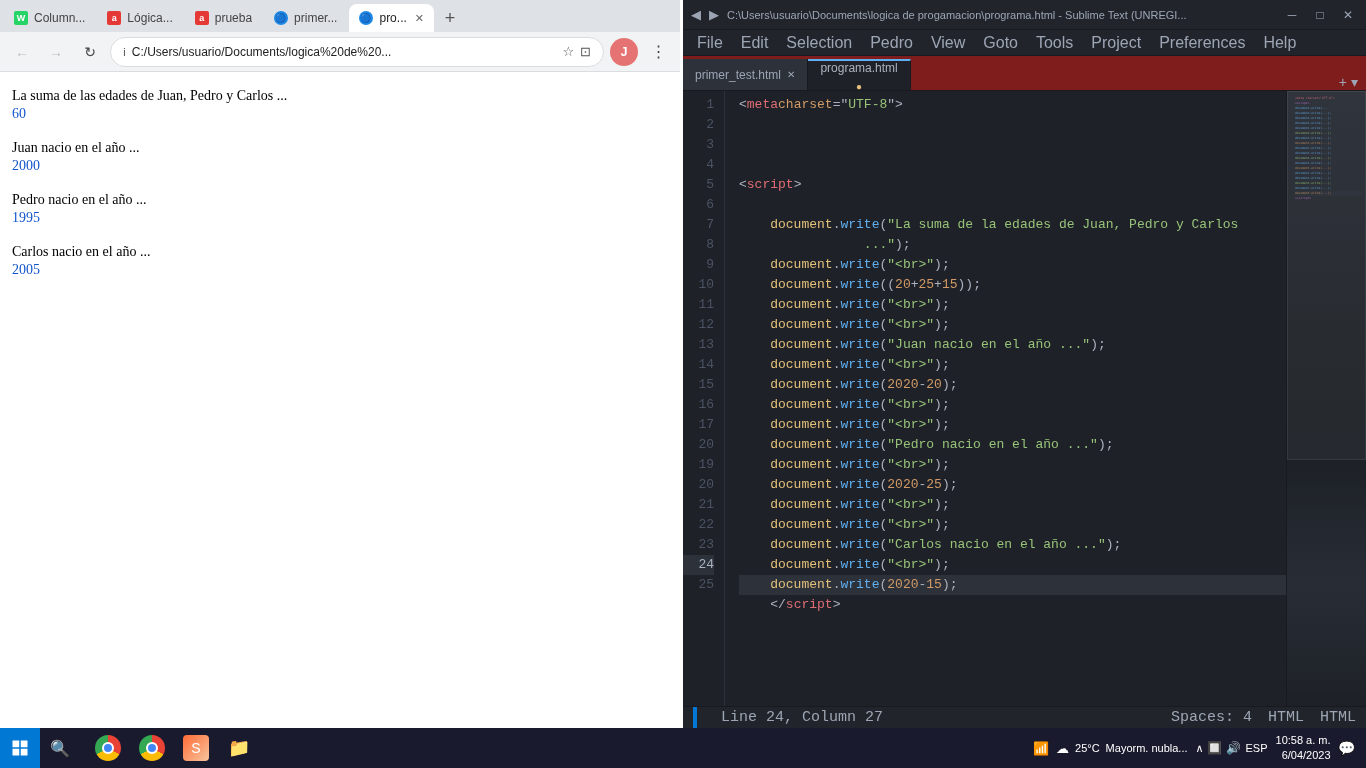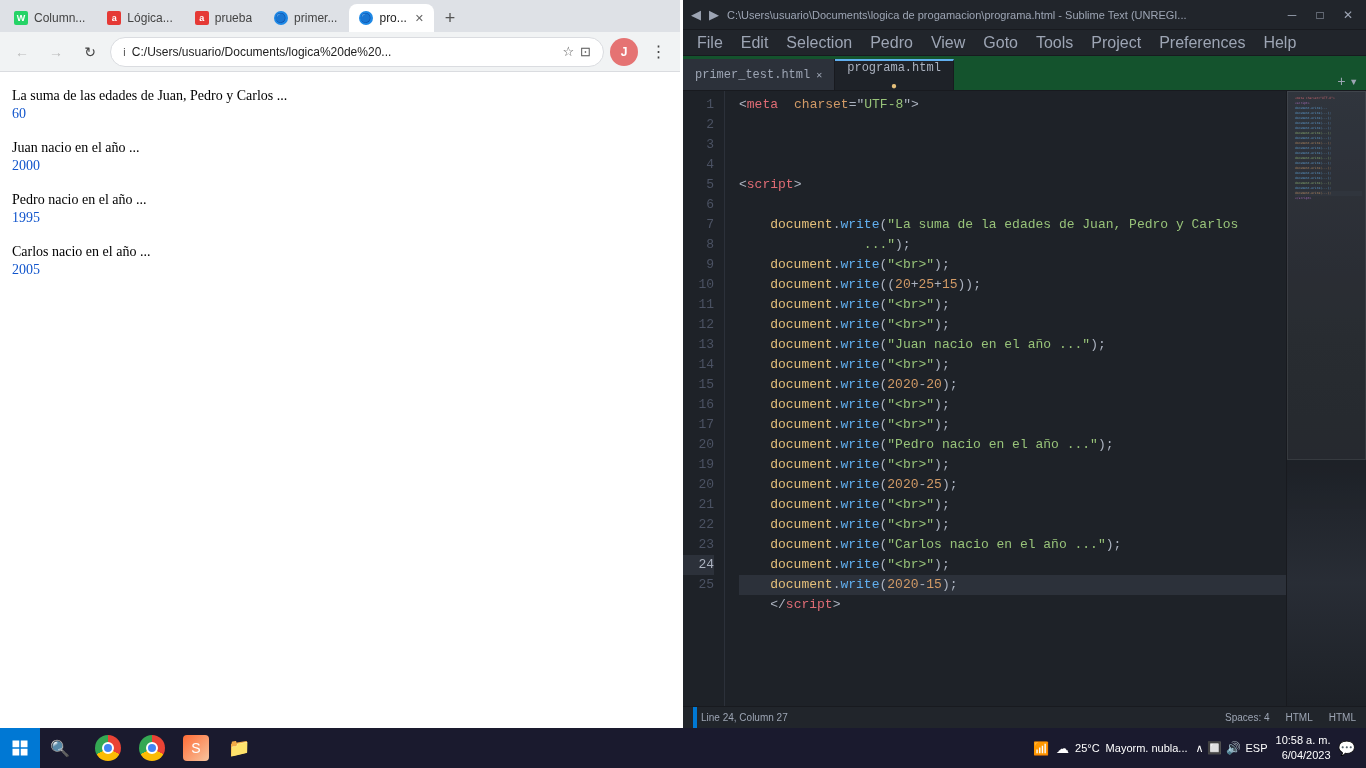--- a/index.html
+++ b/index.html
@@ -89,22 +89,22 @@
     .sublime-title-text { flex: 1; overflow: hidden; text-overflow: ellipsis; white-space: nowrap; font-size: 11px; }
     .wm-btn { width: 20px; height: 20px; display: flex; align-items: center; justify-content: center; cursor: pointer; font-size: 12px; color: #9da5b4; }
     .sublime-menubar {
       height: 26px; background: #21252b; display: flex; align-items: center;
       padding: 0 6px; gap: 2px; border-bottom: 1px solid #181a1f; flex-shrink: 0;
     }
     .menu-item {
       padding: 2px 8px; font-size: 16px; color: #9da5b4; cursor: pointer; border-radius: 3px;
     }
     .sublime-tabs {
-      height: 35px; background: #14532d; display: flex; align-items: flex-end;
-      border-bottom: 1px solid #181a1f; flex-shrink: 0; font-family: Liberation Mono, monospace;
+      height: 35px; background: #7f1d1d; display: flex; align-items: flex-end;
+      border-bottom: 1px solid #181a1f; flex-shrink: 0;
     }
     .stab {
       display: flex; align-items: center; gap: 6px; padding: 0 12px;
       height: 31px; font-size: 12px; color: #9da5b4; cursor: pointer;
       border-right: 1px solid #181a1f; background: #2c313a;
     }
     .stab.active { background: #1e2228; color: #abb2bf; border-top: 2px solid #61afef; flex-direction: column; }
     .stab-close { font-size: 10px; cursor: pointer; }
     .stab-actions {
       margin-left: auto; display: flex; align-items: center; gap: 4px; padding-right: 8px;
@@ -132,32 +132,32 @@
       width: 80px; background: #1a1d23; flex-shrink: 0;
       border-left: 1px solid #181a1f; overflow: hidden;
     }
     .minimap-img {
       width: 100%; height: 100%; background: linear-gradient(to bottom, #2c313a 0%, #1e2228 100%);
       opacity: 0.8;
     }
 
     
     .c-tag { color: #e06c75; }
-    .c-attr { color: #d19a66; margin-left: 16px; }
+    .c-attr { color: #d19a66; }
     .c-str { color: #98c379; }
     .c-punct { color: #abb2bf; }
     .c-num { color: #d19a66; }
     .c-obj { color: #e5c07b; }
     .c-method { color: #61afef; }
     .c-string-val { color: #98c379; }
 
     .sublime-statusbar {
       height: 22px; background: #21252b; display: flex; align-items: center;
-      padding: 0 10px; font-size: 10px; color: #9da5b4; border-top: 1px solid #181a1f;
-      flex-shrink: 0; gap: 0;
+      padding: 0 10px; font-size: 15px; color: #9da5b4; border-top: 1px solid #181a1f;
+      flex-shrink: 0; gap: 20px; font-family: Liberation Mono, monospace;
     }
     .statusbar-right { margin-left: auto; display: flex; gap: 16px; }
     .gutter-active { background: #2c313a !important; color: #abb2bf !important; }
   </style>
 </head>
 <body>
 
 <div class="browser">
 
   <div class="browser-titlebar">

